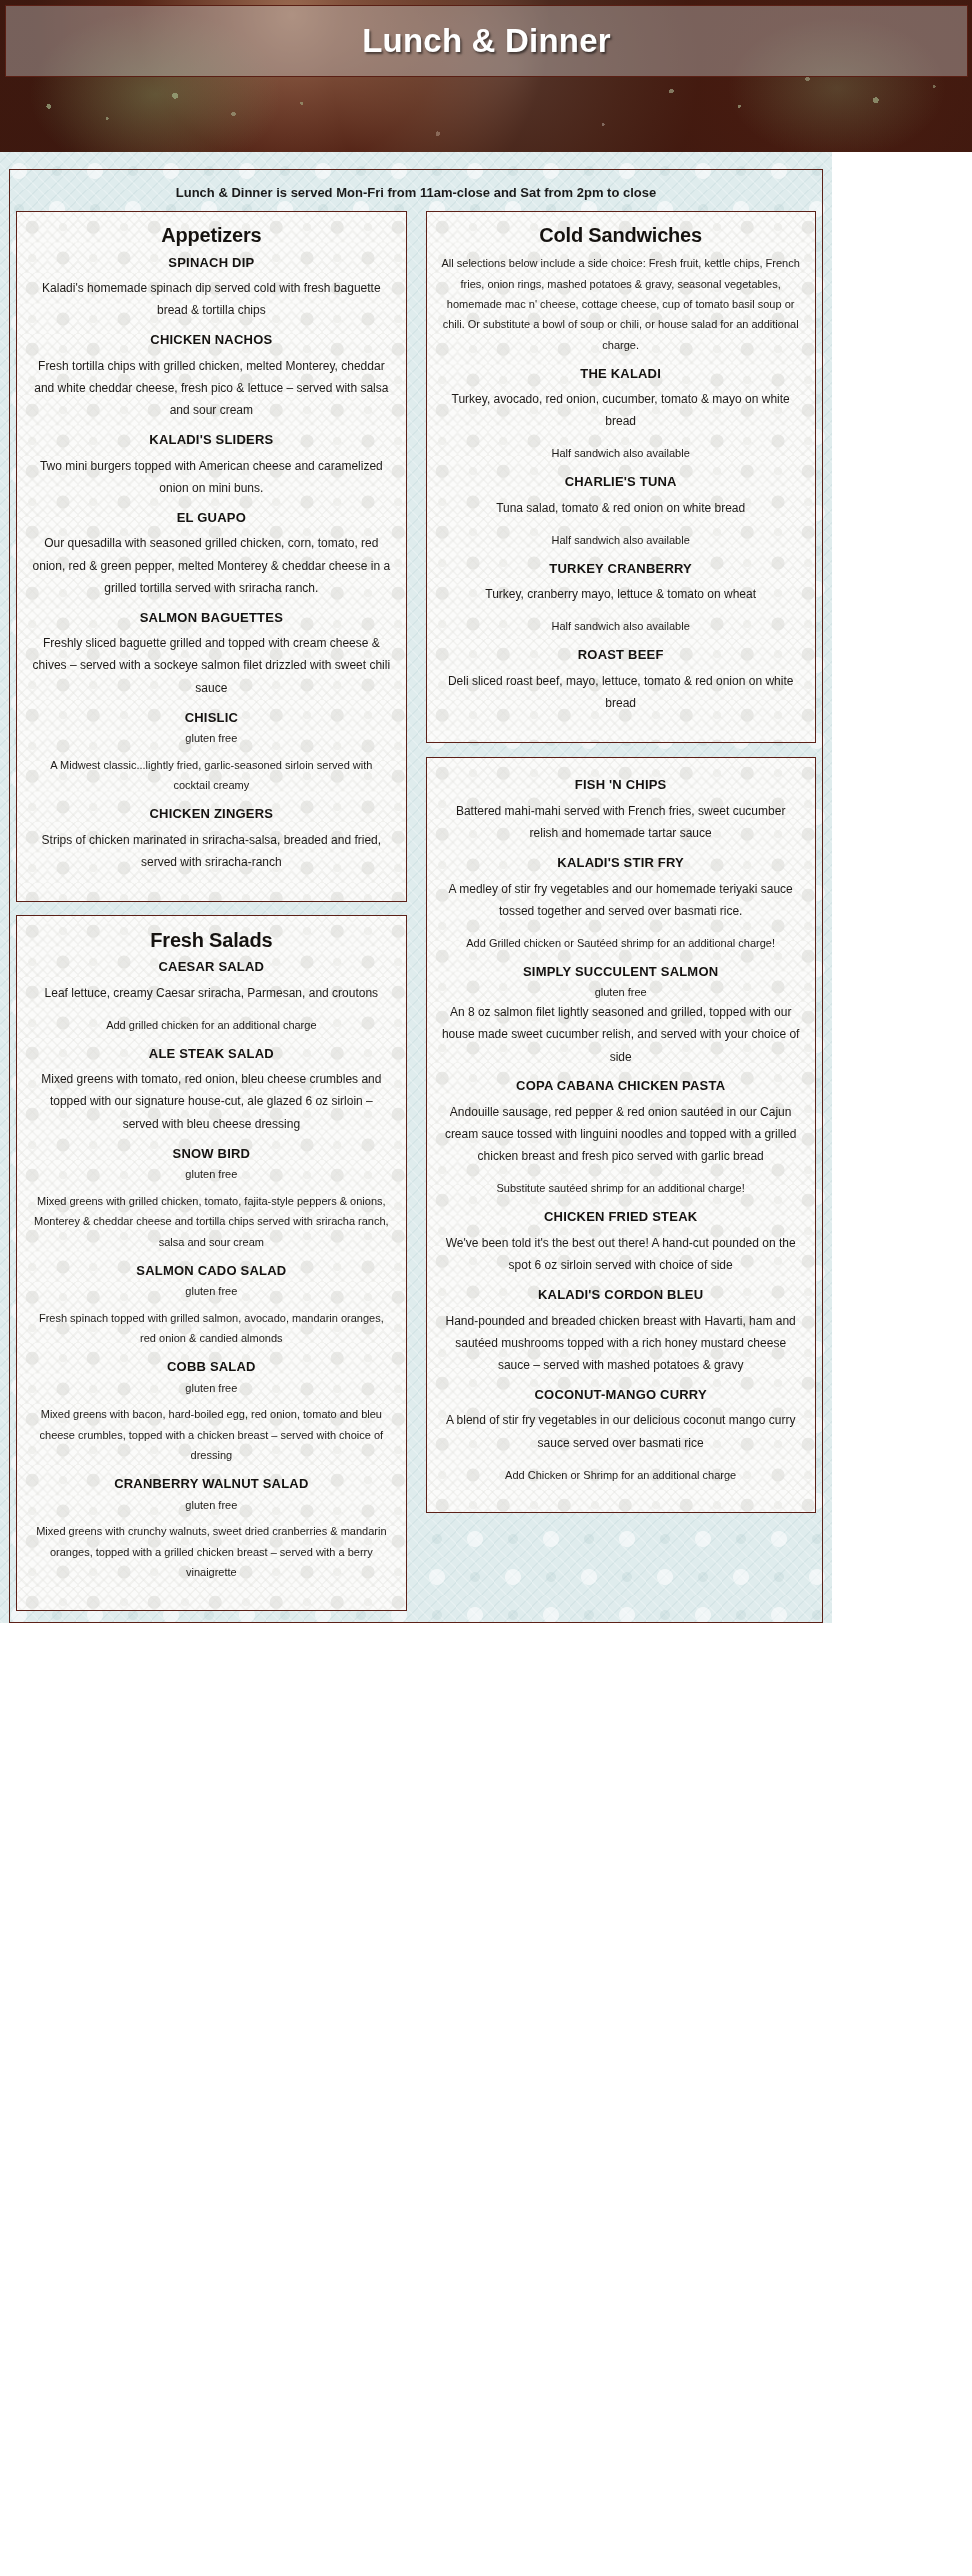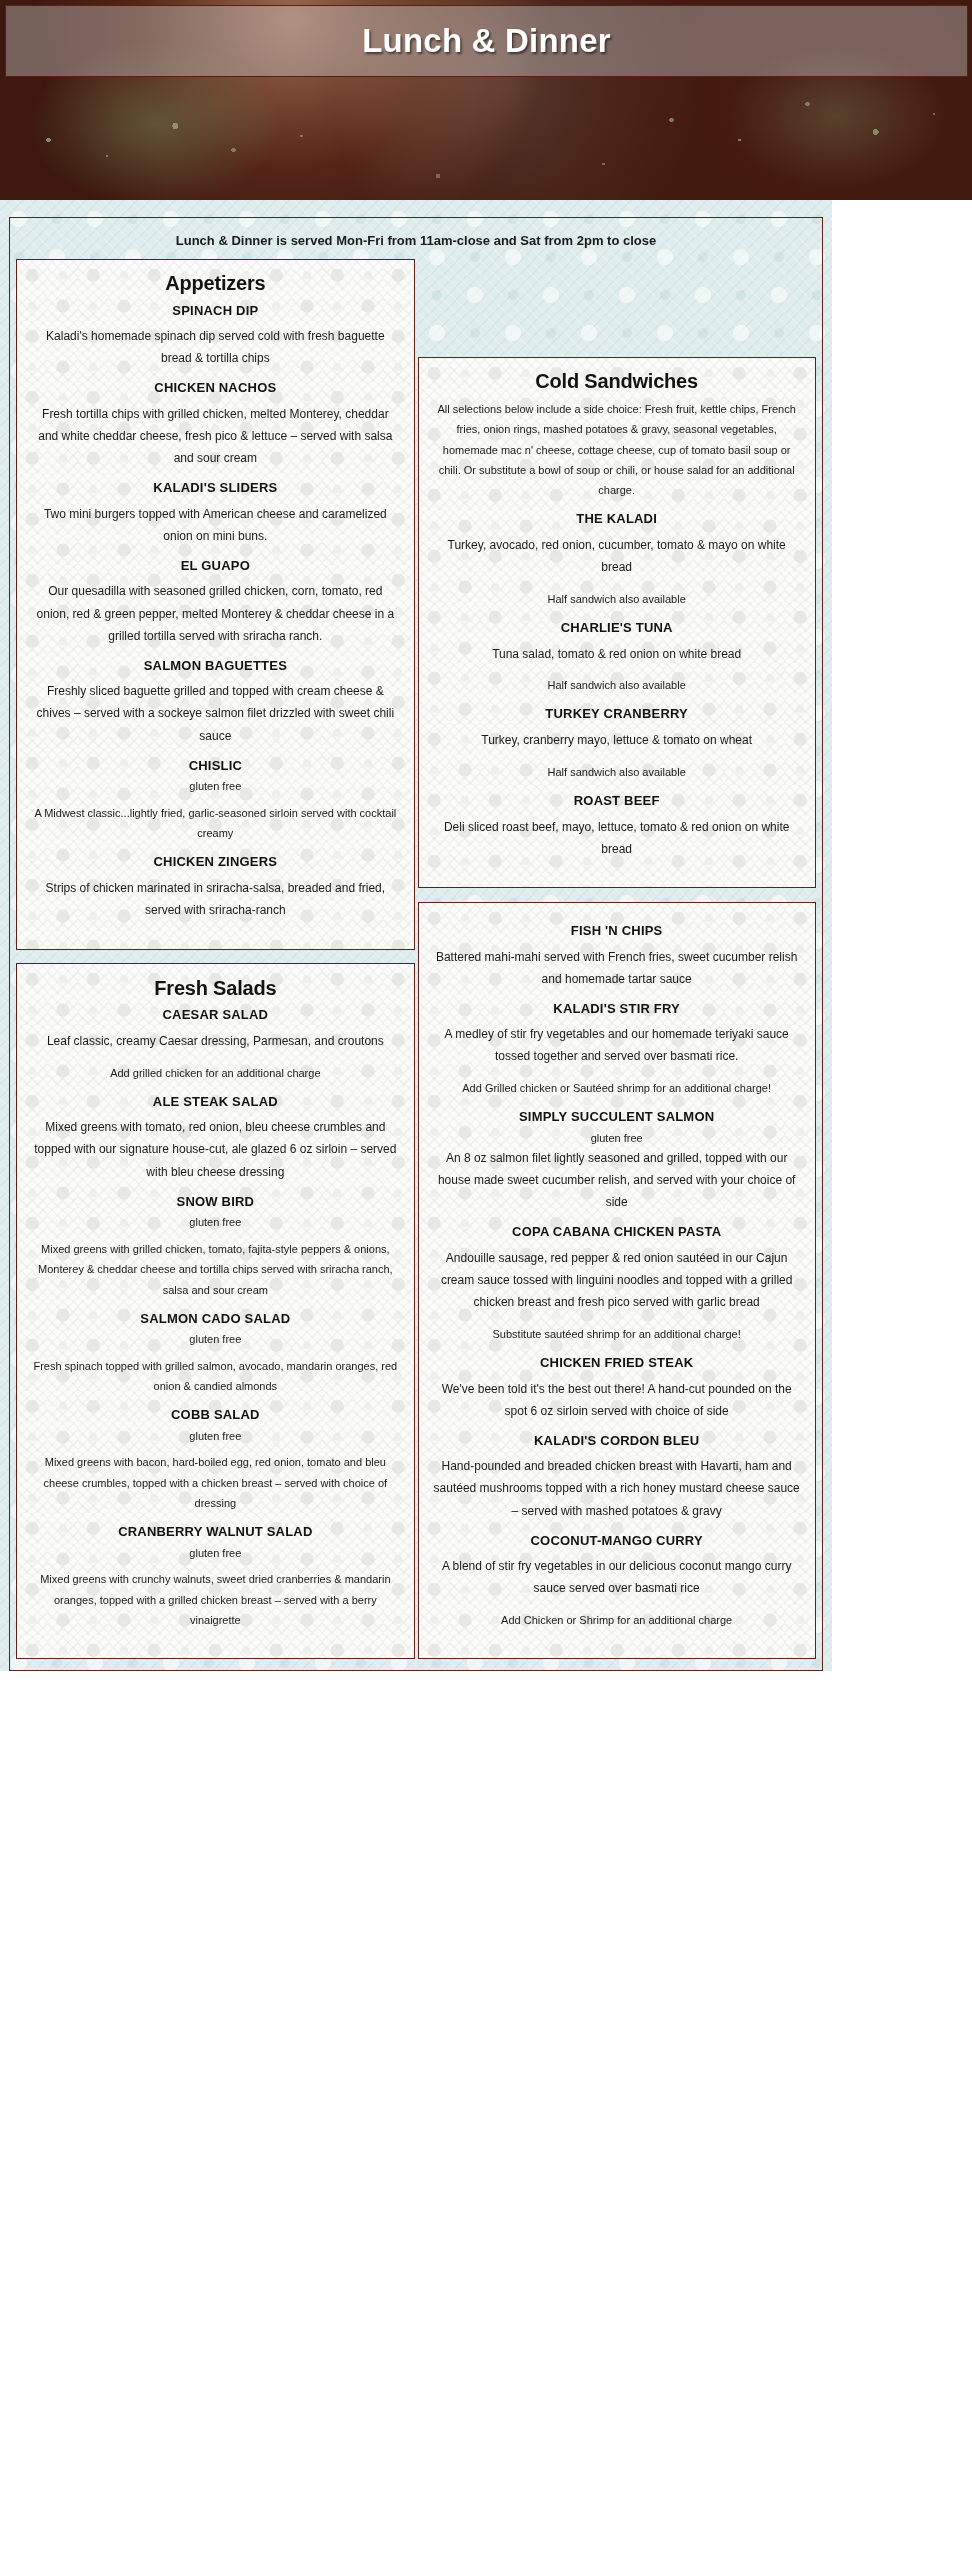--- a/index.html
+++ b/index.html
@@ -7,21 +7,21 @@
   html, body {
     width: 973px;
     background: #ffffff;
     font-family: "Liberation Sans", sans-serif;
   }
 
   
   .hero {
     position: relative;
     width: 973px;
-    height: 200px;
+    height: 152px;
     overflow: hidden;
     background: #0369a1;
   }
   .hero-photo {
     position: absolute;
     inset: 0;
     background:
       radial-gradient(ellipse 229px 152px at 16% 62%, rgba(130,185,120,0.33) 0%, rgba(130,185,120,0) 55%),
       radial-gradient(ellipse 198px 130px at 86% 58%, rgba(150,200,140,0.22) 0%, rgba(150,200,140,0) 55%),
       radial-gradient(ellipse 259px 252px at 30% 10%, rgba(168,120,92,0.85) 0%, rgba(90,40,26,0.7) 60%, rgba(60,24,15,0.85) 100%),
@@ -91,22 +91,22 @@
   .hours-bar {
     text-align: center;
     font-size: 13px;
     font-weight: bold;
     color: #1a1a1a;
     padding: 7.6px 0 10.7px 0;
   }
 
   .columns {
     display: flex;
-    gap: 3px;
-    align-items: flex-end;
+    gap: 19px;
+    align-items: flex-start;
   }
   .col { flex: 1 1 0; min-width: 0; }
 
   
   .card {
     border: 1.5px solid #5c2118;
     padding: 12.2px 13.7px 20px 13.7px;
     margin-bottom: 13.7px;
     background-color: #fbfbfa;
     background-image:
@@ -224,21 +224,21 @@
             <div class="item-name">CHICKEN ZINGERS</div>
             <div class="item-desc">Strips of chicken marinated in sriracha-salsa, breaded and fried, served with sriracha-ranch</div>
           </div>
         </div>
 
         <div class="card">
           <div class="section-title">Fresh Salads</div>
 
           <div class="item">
             <div class="item-name tight">CAESAR SALAD</div>
-            <div class="item-desc">Leaf classic, creamy Caesar dressing, Parmesan, and croutons</div>
+            <div class="item-desc">Leaf lettuce, creamy Caesar sriracha, Parmesan, and croutons</div>
             <div class="item-note">Add grilled chicken for an additional charge</div>
           </div>
           <div class="item">
             <div class="item-name">ALE STEAK SALAD</div>
             <div class="item-desc">Mixed greens with tomato, red onion, bleu cheese crumbles and topped with our signature house-cut, ale glazed 6 oz sirloin – served with bleu cheese dressing</div>
           </div>
           <div class="item">
             <div class="item-name">SNOW BIRD</div>
             <div class="item-tag">gluten free</div>
             <div class="item-note">Mixed greens with grilled chicken, tomato, fajita-style peppers &amp; onions, Monterey &amp; cheddar cheese and tortilla chips served with sriracha ranch, salsa and sour cream</div>

